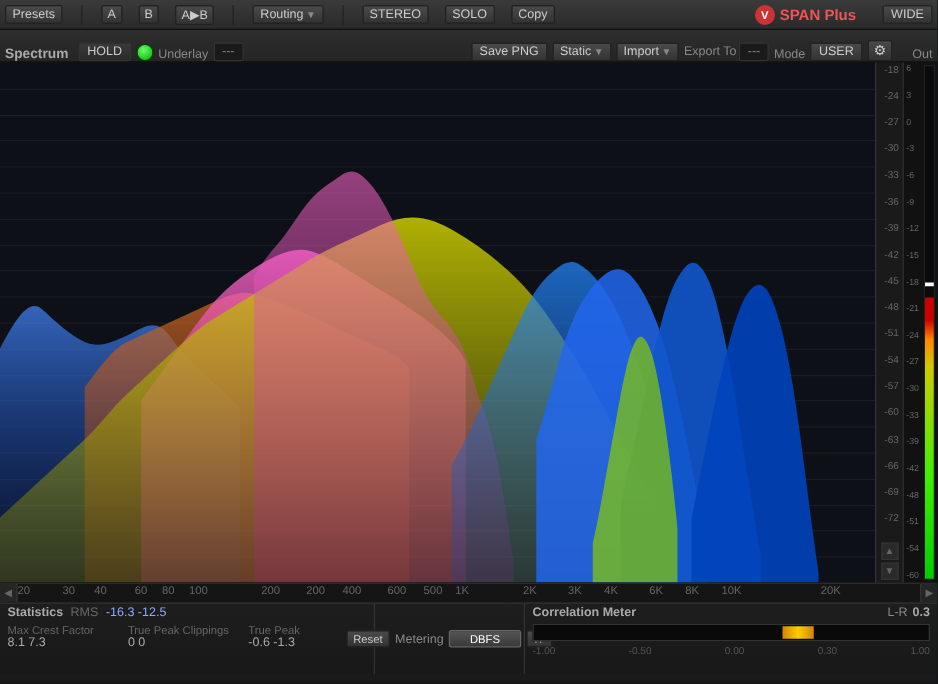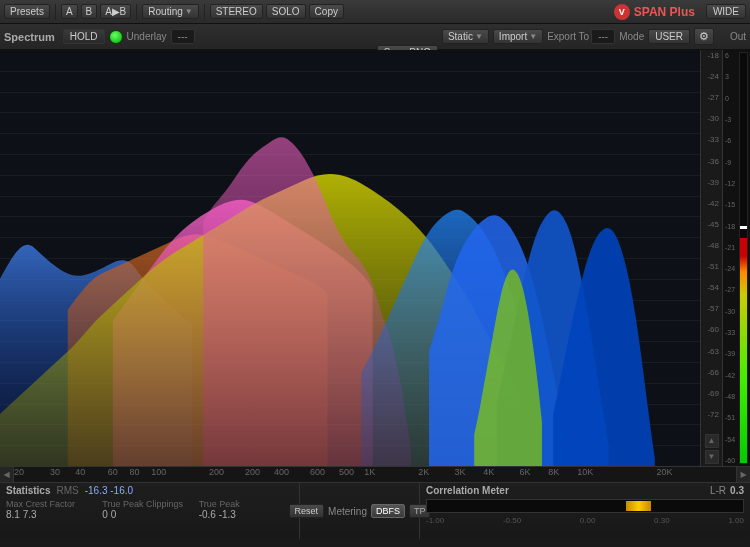--- a/index.html
+++ b/index.html
@@ -2,36 +2,36 @@
 <html><head>
   <meta charset="utf-8">
   <style>
     * { margin: 0; padding: 0; box-sizing: border-box; }
     body { width: 750px; height: 547px; background: #1a1a1a; font-family: Arial, sans-serif; font-size: 11px; color: #ccc; overflow: hidden; }
 
     
     #top-toolbar {
       display: flex; align-items: center; height: 24px;
       background: linear-gradient(to bottom, #3a3a3a, #2a2a2a);
-      border-bottom: 1px solid #111; padding: 0 4px; gap: 3px;
+      border-bottom: 1px solid #111; padding: 0 4px; gap: 13px;
     }
     .toolbar-btn {
       background: linear-gradient(to bottom, #4a4a4a, #333);
       border: 1px solid #222; color: #ccc; font-size: 10px;
       padding: 1px 5px; cursor: pointer; border-radius: 2px; white-space: nowrap;
     }
     .toolbar-sep { width: 1px; height: 16px; background: #222; margin: 0 2px; }
     .ab-btn { background: linear-gradient(to bottom, #4a4a4a, #333); border: 1px solid #222; color: #ccc; font-size: 10px; padding: 1px 4px; cursor: pointer; border-radius: 2px; }
     .logo-area { margin-left: auto; color: #e44; font-weight: bold; font-size: 12px; display: flex; align-items: center; gap: 4px; }
     .logo-icon { width: 16px; height: 16px; background: #c33; border-radius: 50%; display: flex; align-items: center; justify-content: center; font-size: 9px; color: white; font-weight: bold; }
     .wide-btn { background: linear-gradient(to bottom, #4a4a4a, #333); border: 1px solid #222; color: #ccc; font-size: 10px; padding: 1px 6px; cursor: pointer; border-radius: 2px; margin-left: 8px; }
 
     
     #second-toolbar {
-      display: flex; align-items: center; height: 26px;
+      display: flex; align-items: flex-end; height: 26px;
       background: linear-gradient(to bottom, #2e2e2e, #252525);
       border-bottom: 1px solid #111; padding: 0 4px; gap: 4px;
     }
     .spectrum-label { color: #aaa; font-size: 11px; font-weight: bold; margin-right: 4px; }
     .hold-btn { background: linear-gradient(to bottom, #3a3a3a, #2a2a2a); border: 1px solid #333; color: #ccc; font-size: 10px; padding: 1px 6px; cursor: pointer; border-radius: 2px; }
     .green-led { width: 14px; height: 14px; background: radial-gradient(circle at 40% 35%, #6f6, #0a0); border-radius: 50%; border: 1px solid #040; }
     .underlay-label { color: #888; font-size: 10px; }
     .dash-label { color: #888; font-size: 10px; background: #1a1a1a; border: 1px solid #333; padding: 1px 6px; border-radius: 2px; }
     .save-png-btn { background: linear-gradient(to bottom, #4a4a4a, #333); border: 1px solid #222; color: #ccc; font-size: 10px; padding: 1px 6px; cursor: pointer; border-radius: 2px; margin-left: auto; margin-top: 32px; }
     .static-btn { background: linear-gradient(to bottom, #4a4a4a, #333); border: 1px solid #222; color: #ccc; font-size: 10px; padding: 1px 5px; cursor: pointer; border-radius: 2px; display: flex; align-items: center; gap: 2px; }
@@ -97,21 +97,21 @@
     .stat-values { font-size: 10px; color: #aaa; }
 
     
     #metering-section {
       width: 120px; display: flex; flex-direction: column; justify-content: center;
       align-items: center; gap: 4px; border-right: 1px solid #333; padding: 2px 4px;
     }
     .metering-top { display: flex; align-items: center; gap: 4px; }
     .reset-btn { background: linear-gradient(to bottom, #4a4a4a, #333); border: 1px solid #222; color: #ccc; font-size: 9px; padding: 1px 5px; cursor: pointer; border-radius: 2px; }
     .metering-label { color: #888; font-size: 10px; }
-    .dbfs-btn { background: linear-gradient(to bottom, #555, #3a3a3a); border: 1px solid #666; color: #fff; font-size: 9px; padding: 1px 4px; cursor: pointer; border-radius: 2px; }
+    .dbfs-btn { background: linear-gradient(to bottom, #555, #3a3a3a); border: 1px solid #666; color: #fff; font-size: 9px; padding: 1px 16px; cursor: pointer; border-radius: 2px; }
     .tp-btn { background: linear-gradient(to bottom, #4a4a4a, #333); border: 1px solid #222; color: #aaa; font-size: 9px; padding: 1px 4px; cursor: pointer; border-radius: 2px; }
 
     
     #correlation-section {
       flex: 1; padding: 2px 6px; display: flex; flex-direction: column; gap: 3px;
     }
     .corr-header { display: flex; align-items: center; justify-content: space-between; text-align: center; }
     .corr-tab { color: #aaa; font-size: 10px; font-weight: bold; }
     .lr-display { display: flex; align-items: center; gap: 4px; padding-left: 19px; }
     .lr-label { color: #888; font-size: 10px; }
@@ -351,21 +351,21 @@
 
 <div id="bottom-bar">
 
   <div id="stats-section">
     <div class="stats-header">
       <span class="stats-tab">Statistics</span>
       <span style="color:#666;font-size:10px;">RMS</span>
       <span class="rms-values">
         <span>-16.3</span>
         <span> </span>
-        <span>-16.0</span>
+        <span>-12.5</span>
       </span>
     </div>
     <div class="stats-grid">
       <div class="stat-item">
         <span class="stat-label">Max Crest Factor</span>
         <span class="stat-values">
           <span>8.1</span>
           <span>  </span>
           <span>7.3</span>
         </span>

